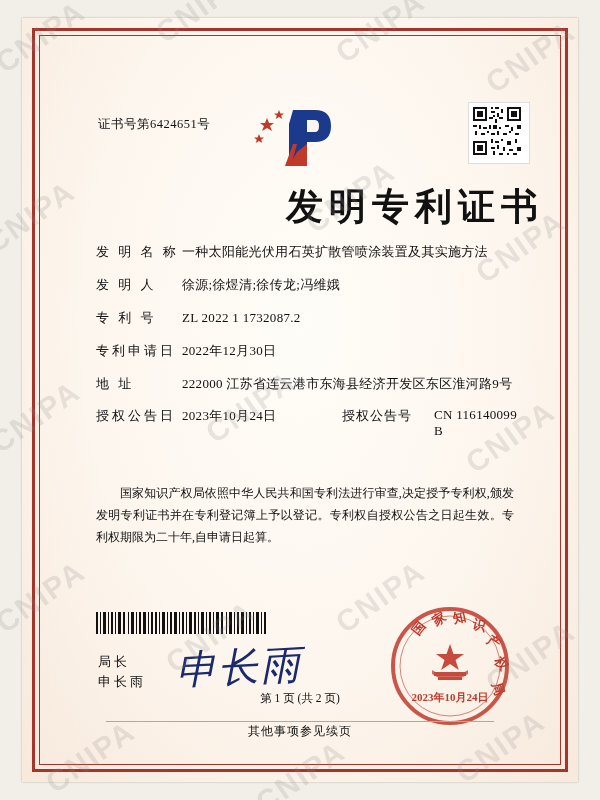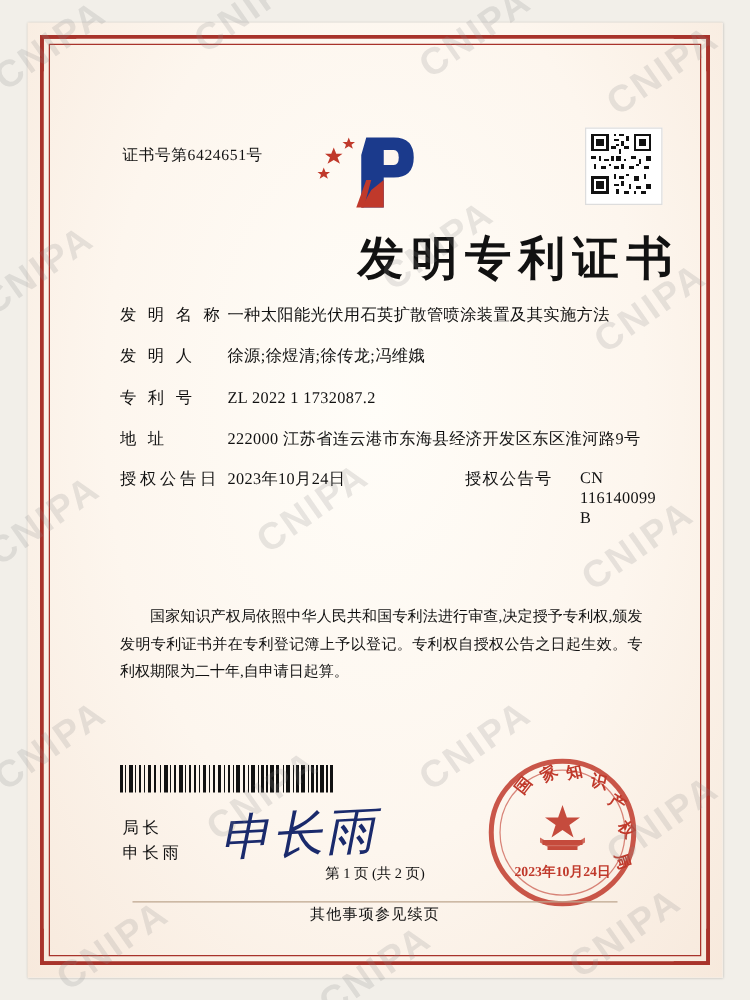--- a/index.html
+++ b/index.html
@@ -112,21 +112,21 @@
   .lbl{
     width:86px;
     flex:0 0 86px;
     letter-spacing:3px;
     white-space:nowrap;
   }
   .val{flex:1;letter-spacing:.3px;}
   .row2{display:flex;align-items:flex-start;margin-bottom:13.5px;}
   .half-a{display:flex;flex:0 0 246px;}
   .half-b{display:flex;flex:1;}
-  .lbl-b{width:92px;flex:0 0 92px;letter-spacing:1px;white-space:nowrap;margin-left:30px;}
+  .lbl-b{width:92px;flex:0 0 92px;letter-spacing:1px;white-space:nowrap;}
 
   .para{
     position:absolute;
     left:40px;right:30px;
     font-size:12px;
     line-height:1.85;
     text-align:justify;
     color:#111;
     text-indent:24px;
   }
@@ -295,20 +295,24 @@
       </div>
       <div class="row">
         <div class="lbl">发 明 人</div>
         <div class="val">徐源;徐煜清;徐传龙;冯维娥</div>
       </div>
       <div class="row">
         <div class="lbl">专 利 号</div>
         <div class="val">ZL 2022 1 1732087.2</div>
       </div>
       <div class="row">
+        <div class="lbl">专利申请日</div>
+        <div class="val">2022年12月30日</div>
+      </div>
+      <div class="row">
         <div class="lbl">地 址</div>
         <div class="val">222000 江苏省连云港市东海县经济开发区东区淮河路9号</div>
       </div>
       <div class="row2">
         <div class="half-a">
           <div class="lbl">授权公告日</div>
           <div class="val">2023年10月24日</div>
         </div>
         <div class="half-b">
           <div class="lbl-b">授权公告号</div>

